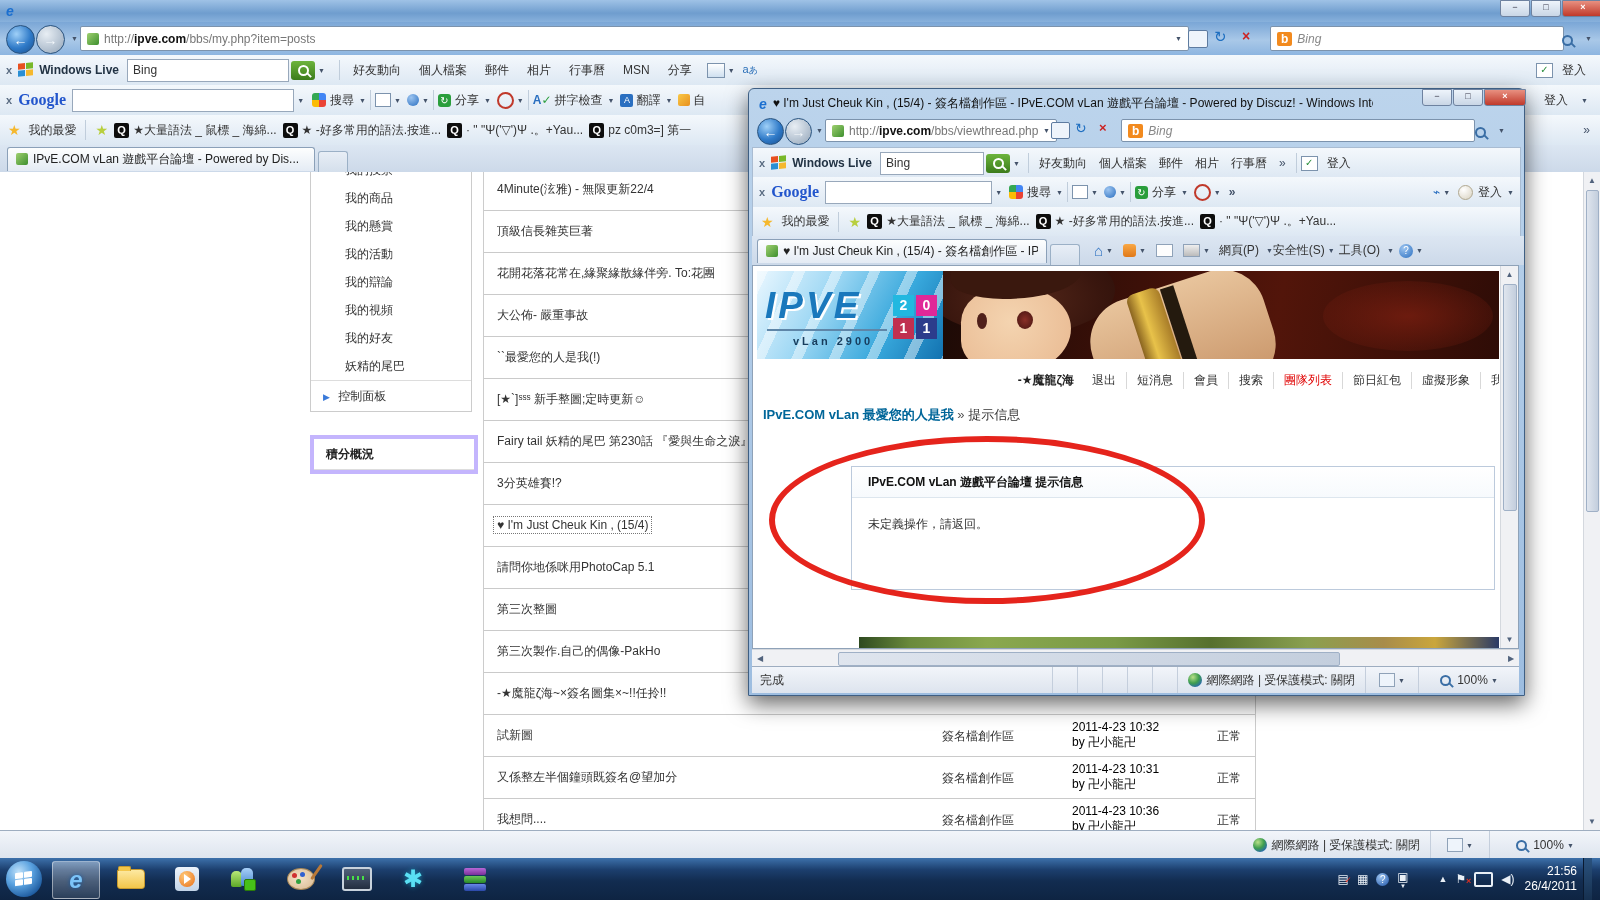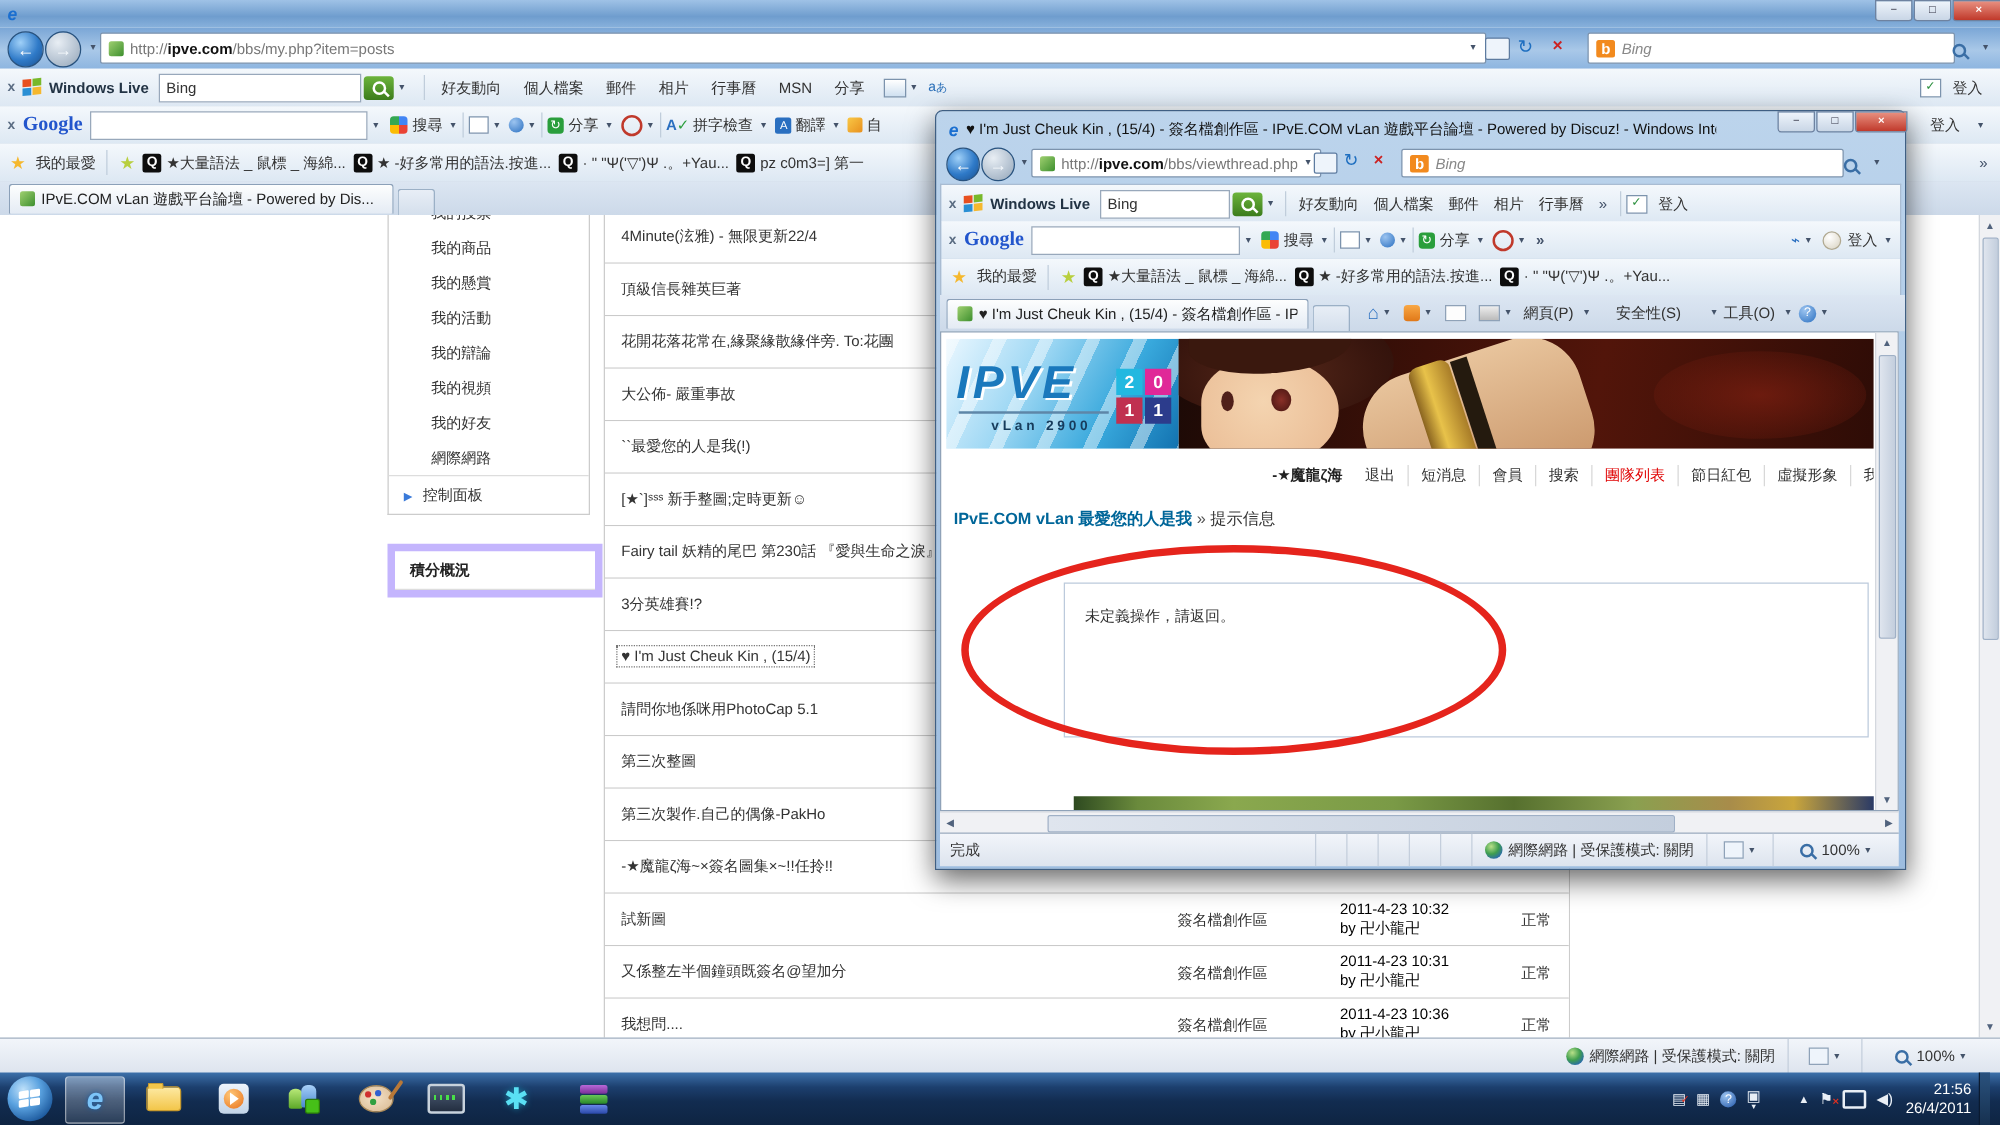--- a/index.html
+++ b/index.html
@@ -194,28 +194,28 @@
     <div class="abs" style="left:0;top:172px;width:1600px;height:658px;background:#fff;overflow:hidden">
 
       <div class="abs" style="left:310px;top:-16px;width:160px;background:#fff;border:1px solid #ccc;border-top:none">
         <div class="sitem">我的投票</div>
         <div class="sitem">我的商品</div>
         <div class="sitem">我的懸賞</div>
         <div class="sitem">我的活動</div>
         <div class="sitem">我的辯論</div>
         <div class="sitem">我的視頻</div>
         <div class="sitem">我的好友</div>
-        <div class="sitem">網際網路</div>
+        <div class="sitem">妖精的尾巴</div>
         <div style="border-top:1px solid #ddd;height:30px;line-height:30px;padding-left:12px">
           <span style="color:#3a7ad9;font-size:9px">▶</span>
           <span style="color:#333;margin-left:5px">控制面板</span>
         </div>
       </div>
 
-      <div class="abs" style="left:310px;top:263px;width:160px;background:#fff;border:6px solid #c4b5fd">
+      <div class="abs" style="left:310px;top:263px;width:160px;background:#fff;border:4px solid #c4b5fd">
         <div style="height:30px;line-height:30px;padding-left:12px;font-weight:bold;color:#222;border-bottom:1px solid #ddd">積分概況</div>
       </div>
 
       <div class="abs" style="left:483px;top:-3px;width:771px;border-left:1px solid #ccc;border-right:1px solid #ccc">
         <div class="trow">
             <a class="ttitle">4Minute(泫雅) - 無限更新22/4</a>
           </div>
         <div class="trow">
             <a class="ttitle">頂級信長雜英巨著</a>
           </div>
@@ -416,21 +416,21 @@
         </span>
       <span class="cmdico">
           <span style="width:15px;height:11px;border:1px solid #8fa2b8;background:#fdfdfd"></span>
         </span>
       <span class="cmdico">
           <span style="width:15px;height:11px;border:1px solid #8fa2b8;background:linear-gradient(#eee,#bbb)"></span>
           <span class="dd">▼</span>
         </span>
       <a class="lnk" style="margin:0 4px">網頁(P)</a>
         <span class="dd">▼</span>
-      <a class="lnk" style="margin:0 20px">安全性(S)</a>
+      <a class="lnk" style="margin:0 0">安全性(S)</a>
         <span class="dd">▼</span>
       <a class="lnk" style="margin:0 4px">工具(O)</a>
         <span class="dd">▼</span>
       <span style="width:14px;height:14px;border-radius:50%;background:radial-gradient(circle at 35% 30%,#9cc4f0,#2a6fc0);color:#fff;font-size:10px;text-align:center;line-height:14px;margin-left:5px">?</span>
         <span class="dd">▼</span>
     </div>
 
     <div class="abs" style="left:3px;top:176px;width:767px;height:384px;background:#fff;border:1px solid #8fa2b8;box-sizing:border-box;overflow:hidden">
 
       <div class="abs" style="left:4px;top:5px;width:742px;height:88px;overflow:hidden">
@@ -473,20 +473,21 @@
         <a class="fgnav-item" style="padding-right:0;width:8px;overflow:hidden">我</a>
       </div>
 
       <div class="abs" style="left:10px;top:140px;font-size:13px">
         <a style="color:#006699;font-weight:bold;text-decoration:none">IPvE.COM vLan 最愛您的人是我</a>
         <span style="color:#555">»</span>
         <span style="color:#333">提示信息</span>
       </div>
 
       <div class="abs" style="left:98px;top:200px;width:642px;height:122px;border:1px solid #bccadc;background:#fff">
+        <div style="height:30px;line-height:30px;padding-left:16px;font-weight:bold;color:#111;border-bottom:1px solid #dde6ee;background:linear-gradient(#ffffff,#f7fafd)">IPvE.COM vLan 遊戲平台論壇 提示信息</div>
         <div style="padding:18px 0 0 16px;color:#333">未定義操作，請返回。</div>
       </div>
 
       <div class="abs" style="left:16px;top:170px;width:424px;height:156px;border:6px solid #e5241c;border-radius:50%;z-index:5"></div>
 
       <div class="abs" style="left:106px;top:371px;width:640px;height:12px;background:linear-gradient(90deg,#2e4a20 0%,#6a8a3c 8%,#8aa84e 20%,#7a9a46 40%,#56702e 55%,#8aa050 70%,#a88c4a 82%,#caa63c 90%,#2a3a66 100%)"></div>
 
       <div class="abs vscroll" style="right:0;top:0;width:17px;height:382px">
         <div class="arr" style="padding-top:4px">▲</div>
         <div class="thumb" style="position:absolute;left:2px;top:18px;width:12px;height:225px"></div>

